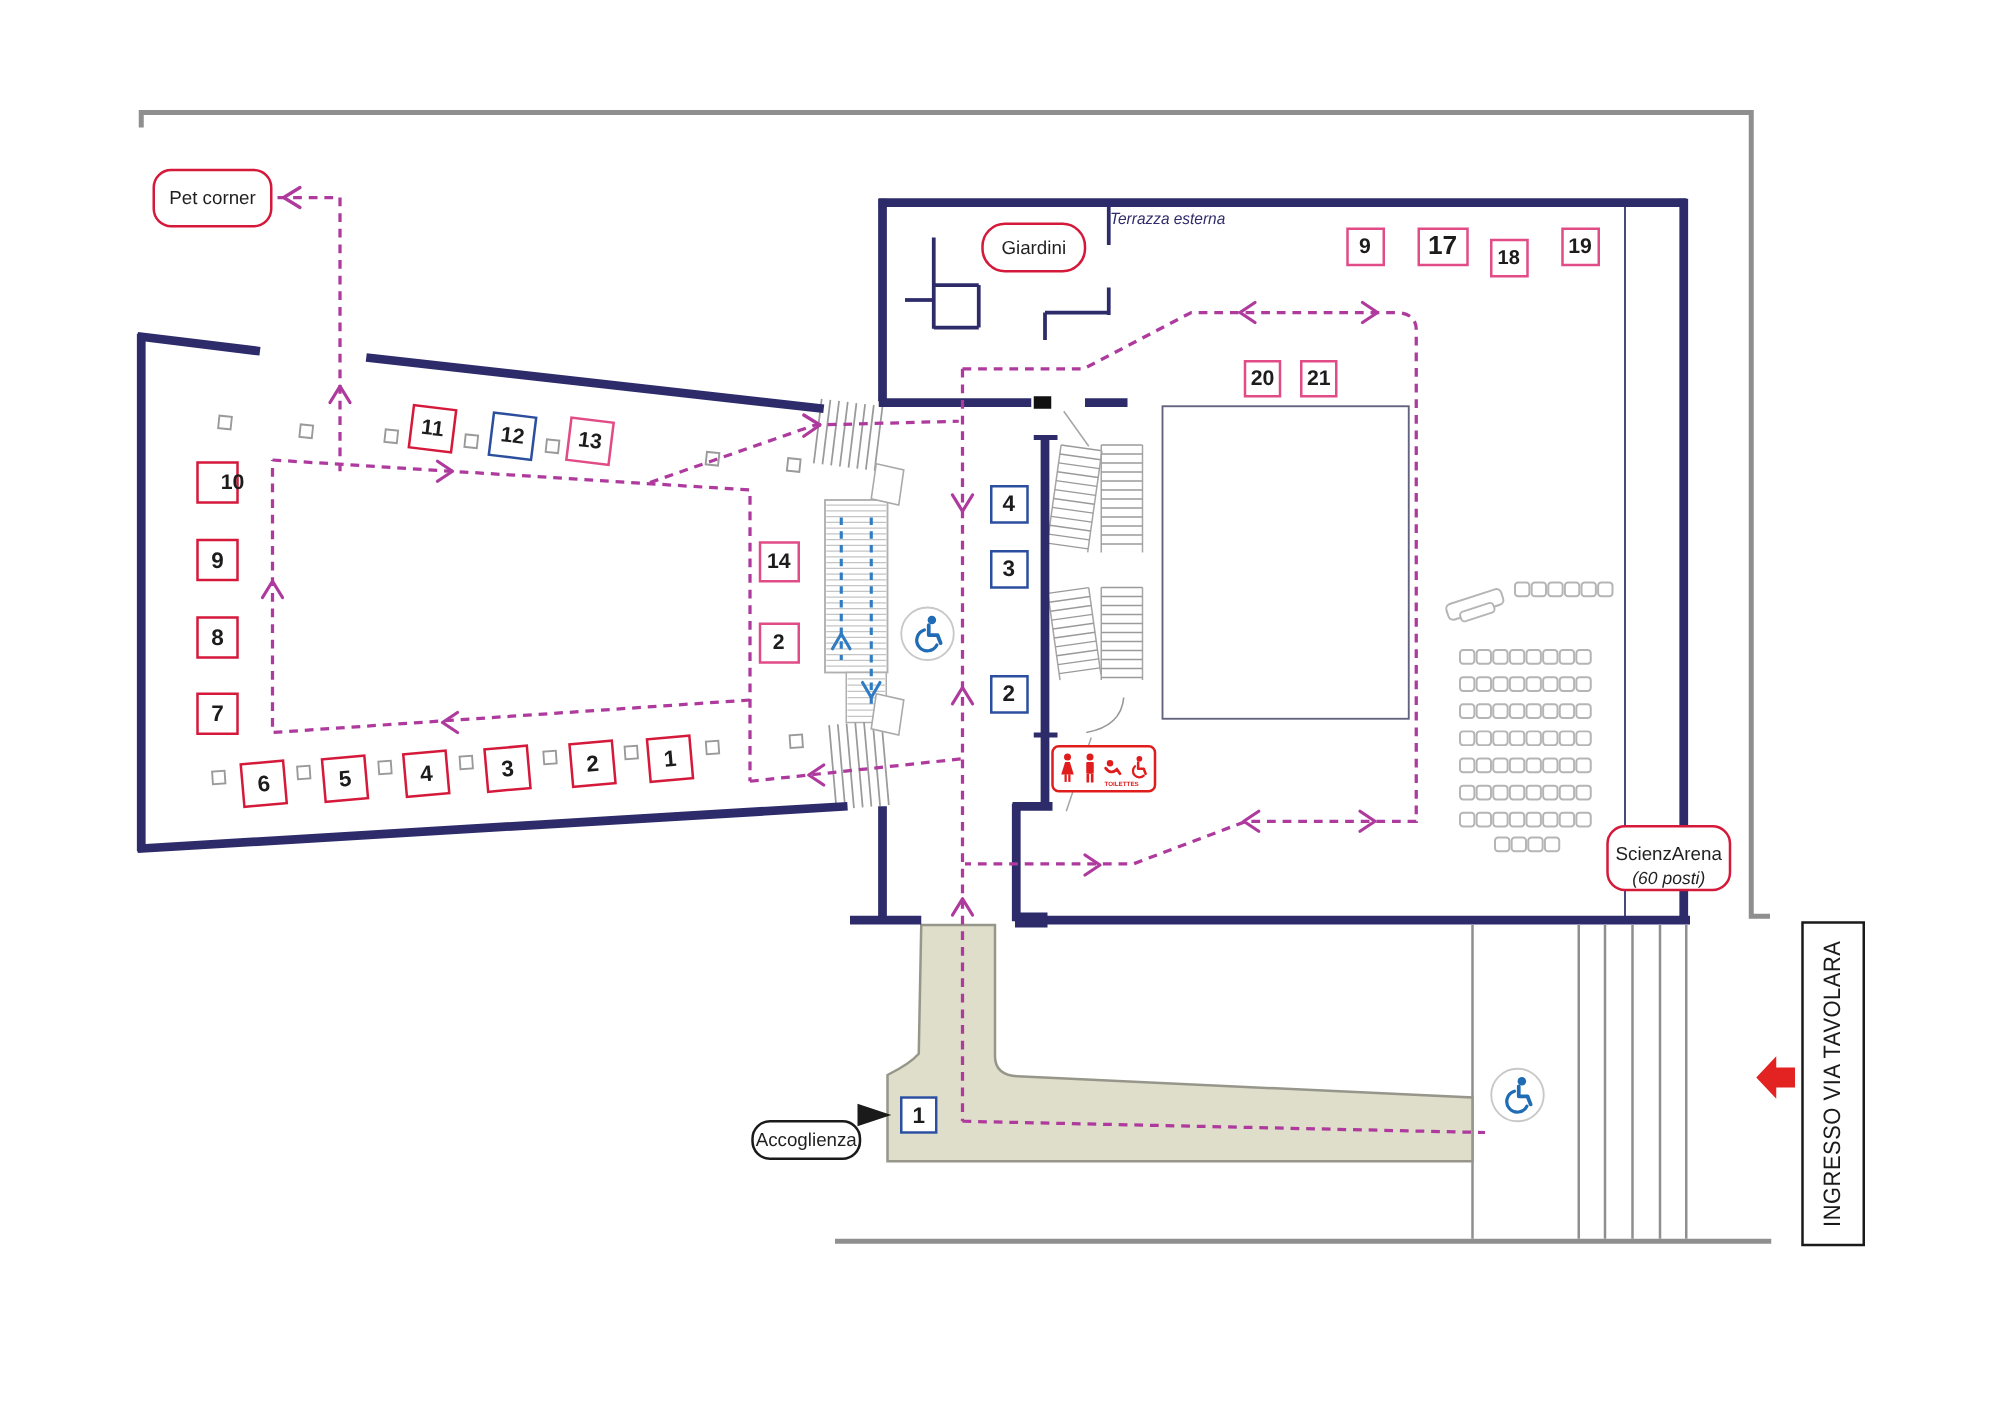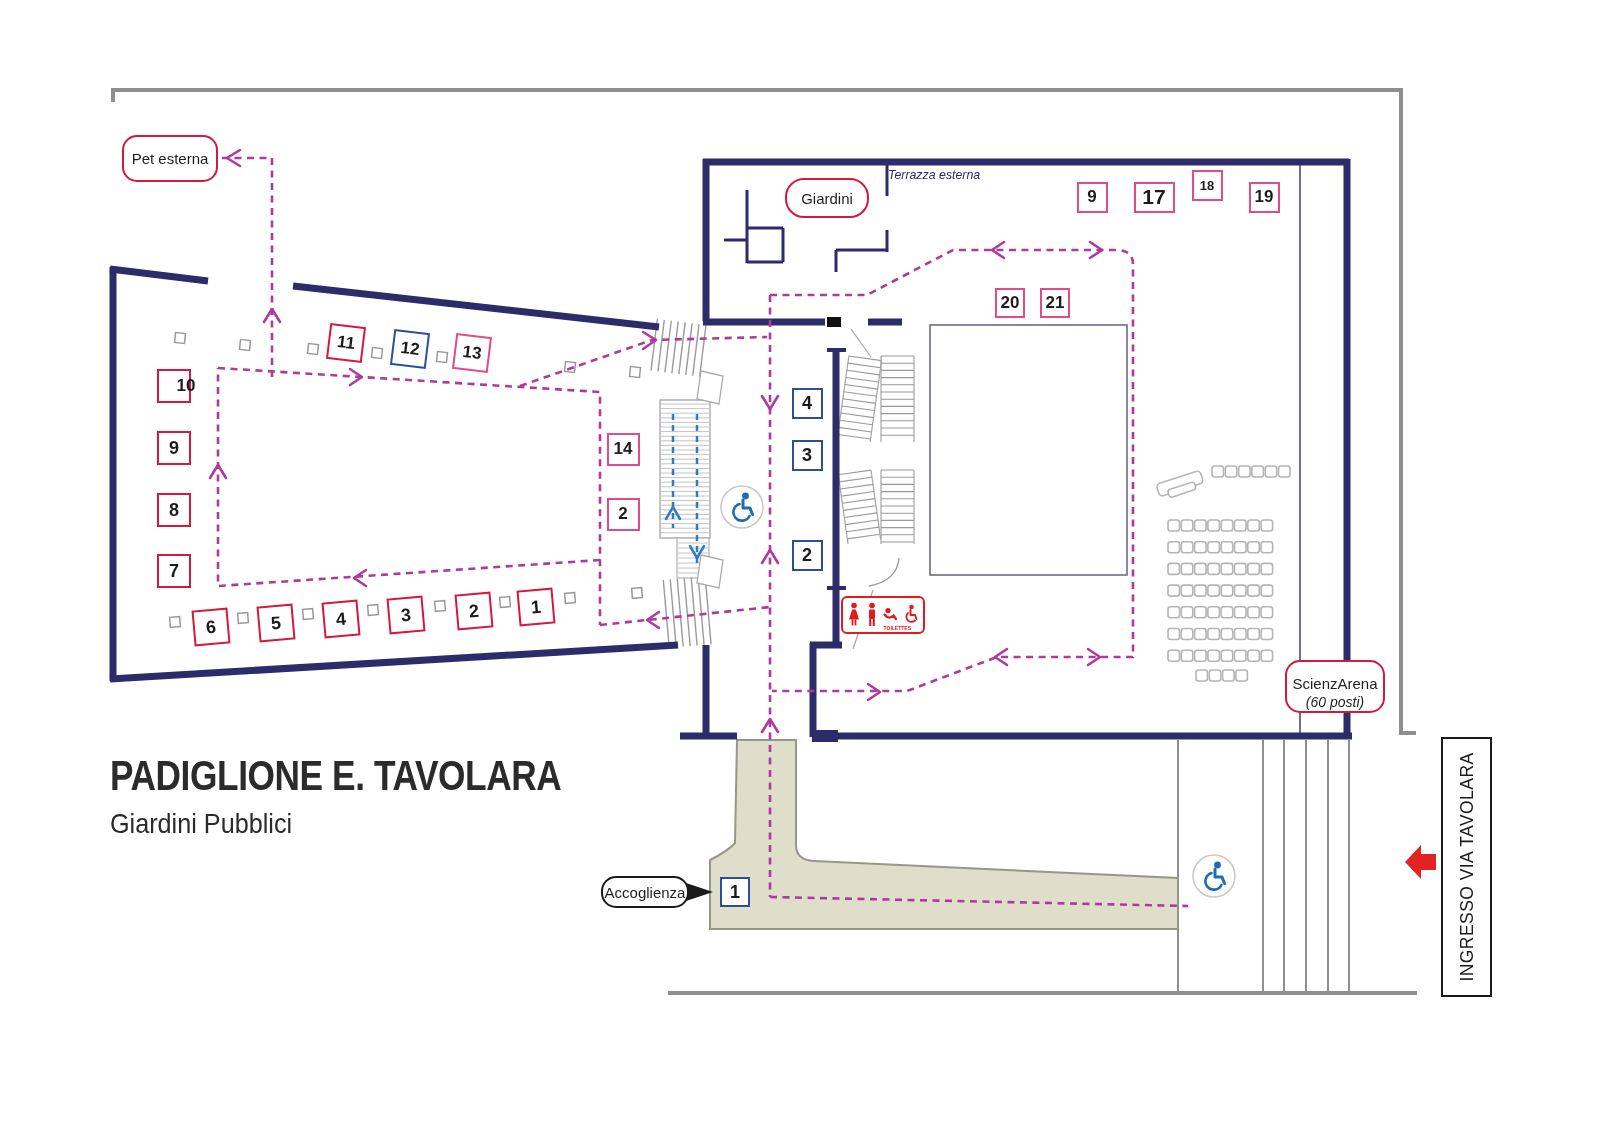--- a/index.html
+++ b/index.html
@@ -1,21 +1,21 @@
 <!DOCTYPE html>
 <html><head>
 <meta charset="utf-8">
 <style>
   html,body{margin:0;padding:0;background:#fff;font-family:"Liberation Sans", sans-serif;}
   #canvas{position:relative;width:1600px;height:1131px;background:#fff;overflow:hidden;}
   #plan{position:absolute;left:0;top:0;}
   .lbl{position:absolute;background:#fff;border:2.5px solid #d5193a;border-radius:15px;
        display:flex;align-items:center;justify-content:center;color:#1f1f1f;
        font-size:15px;box-sizing:border-box;z-index:5;}
-  .lbl.black{border:2.2px solid #1a1a1a;}
+  .lbl.black{border:2.2px solid #1a1a1a;margin-top:20px;}
   .lbl .two{text-align:center;line-height:1.25;margin-top:13px;}
   .lbl .it{font-style:italic;font-size:14px;}
   .badge{position:absolute;background:#fff;display:flex;align-items:center;justify-content:center;
          font-weight:600;font-size:18px;color:#1c1c1c;box-sizing:border-box;z-index:6;}
   .terrazza{position:absolute;font-style:italic;font-size:13px;color:#2e2b6b;z-index:5;
             transform:scaleX(.95);transform-origin:left top;}
   .titleblock{position:absolute;left:110px;top:752px;color:#2b2b2b;z-index:5;}
   .titleblock h1{margin:0;font-size:42px;font-weight:700;letter-spacing:-.5px;
                  transform:scaleX(.84);transform-origin:left top;white-space:nowrap;}
   .titleblock h2{margin:8px 0 0 0;font-size:28px;font-weight:400;
@@ -361,21 +361,21 @@
     <circle cx="3.5" cy="-11" r="3.4" fill="#1f6cb5"></circle>
     <path d="M1,-7 L1,1 L8,1 L10.5,7.5" stroke="#1f6cb5" stroke-width="3" fill="none" stroke-linecap="round" stroke-linejoin="round"></path>
     <path d="M-2.5,-3 A8.5,8.5 0 1 0 7.5,9" stroke="#1f6cb5" stroke-width="2.6" fill="none" stroke-linecap="round"></path>
   </g>
 
   <polygon fill="#e32222" points="1405,862 1421,845 1421,854 1436,854 1436,870 1421,870 1421,879"></polygon>
   <polygon fill="#1a1a1a" points="686,883 713,892 686,901"></polygon>
 </svg>
 
 <div class="lbl" style="left:122px;top:135px;width:96px;height:47px;">
-  <span>Pet esterna</span>
+  <span>Pet corner</span>
 </div>
 <div class="lbl" style="left:785px;top:178px;width:84px;height:40px;border-radius:19px;">
   <span>Giardini</span>
 </div>
 <div class="terrazza" style="left:888px;top:167px;">
   <span>Terrazza esterna</span>
 </div>
 <div class="lbl" style="left:1285px;top:660px;width:100px;height:53px;">
   <div class="two">
     <div>ScienzArena</div>
@@ -407,24 +407,20 @@
     <path d="M-5.5,-0.5 q4,5.5 9,1 l2.5,3.5" stroke="#e11c1c" stroke-width="2.2" fill="none" stroke-linecap="round"></path>
   </svg>
   <svg width="17" height="22" viewBox="-8.5 -12 17 22">
     <circle cx="1" cy="-9" r="2.3" fill="#e11c1c"></circle>
     <path d="M0,-6 L0,-1 L4.5,-1 L6,3" stroke="#e11c1c" stroke-width="2" fill="none" stroke-linecap="round" stroke-linejoin="round"></path>
     <path d="M-2.5,-3 A5,5 0 1 0 4.5,4.5" stroke="#e11c1c" stroke-width="1.8" fill="none" stroke-linecap="round"></path>
   </svg>
   <span class="tl-txt">TOILETTES</span>
 </div>
 
-<div class="titleblock">
-  <h1>PADIGLIONE E. TAVOLARA</h1>
-  <h2>Giardini Pubblici</h2>
-</div>
 
 <div id="overlay">
       <div class="badge" style="left: 157px; top: 369px; width: 34px; height: 34px; border: 2.6px solid rgb(213, 25, 58); transform: rotate(0deg); font-size: 17px; padding-left: 24px;">10</div>
       <div class="badge" style="left: 157px; top: 431px; width: 34px; height: 34px; border: 2.6px solid rgb(213, 25, 58); transform: rotate(0deg);">9</div>
       <div class="badge" style="left: 157px; top: 493px; width: 34px; height: 34px; border: 2.6px solid rgb(213, 25, 58); transform: rotate(0deg);">8</div>
       <div class="badge" style="left: 157px; top: 554px; width: 34px; height: 34px; border: 2.6px solid rgb(213, 25, 58); transform: rotate(0deg);">7</div>
       <div class="badge" style="left: 328px; top: 325px; width: 36px; height: 36px; border: 2.6px solid rgb(213, 25, 58); transform: rotate(7deg); font-size: 17px;">11</div>
       <div class="badge" style="left: 392px; top: 331px; width: 36px; height: 36px; border: 2.6px solid rgb(43, 79, 158); transform: rotate(7deg); font-size: 17px;">12</div>
       <div class="badge" style="left: 454px; top: 335px; width: 36px; height: 36px; border: 2.6px solid rgb(225, 75, 134); transform: rotate(7deg); font-size: 17px;">13</div>
       <div class="badge" style="left: 193px; top: 609px; width: 36px; height: 36px; border: 2.6px solid rgb(213, 25, 58); transform: rotate(-5deg);">6</div>
@@ -435,17 +431,17 @@
       <div class="badge" style="left: 518px; top: 589px; width: 36px; height: 36px; border: 2.6px solid rgb(213, 25, 58); transform: rotate(-5deg);">1</div>
       <div class="badge" style="left: 606.5px; top: 432.5px; width: 33px; height: 33px; border: 2.6px solid rgb(225, 75, 134); transform: rotate(0deg); font-size: 17px; text-align: center;">14</div>
       <div class="badge" style="left: 606.5px; top: 497.5px; width: 33px; height: 33px; border: 2.6px solid rgb(225, 75, 134); transform: rotate(0deg); font-size: 17px;">2</div>
       <div class="badge" style="left: 791.5px; top: 387.5px; width: 31px; height: 31px; border: 2.6px solid rgb(43, 79, 158); transform: rotate(0deg);">4</div>
       <div class="badge" style="left: 791.5px; top: 439.5px; width: 31px; height: 31px; border: 2.6px solid rgb(43, 79, 158); transform: rotate(0deg);">3</div>
       <div class="badge" style="left: 791.5px; top: 539.5px; width: 31px; height: 31px; border: 2.6px solid rgb(43, 79, 158); transform: rotate(0deg);">2</div>
       <div class="badge" style="left: 995px; top: 288px; width: 30px; height: 30px; border: 2.6px solid rgb(225, 75, 134); transform: rotate(0deg); font-size: 17px;">20</div>
       <div class="badge" style="left: 1040px; top: 288px; width: 30px; height: 30px; border: 2.6px solid rgb(225, 75, 134); transform: rotate(0deg); font-size: 17px;">21</div>
       <div class="badge" style="left: 1076.5px; top: 181.5px; width: 31px; height: 31px; border: 2.6px solid rgb(225, 75, 134); transform: rotate(0deg); font-size: 17px;">9</div>
       <div class="badge" style="left: 1133.5px; top: 181.5px; width: 41px; height: 31px; border: 2.6px solid rgb(225, 75, 134); transform: rotate(0deg); font-size: 21px;">17</div>
-      <div class="badge" style="left: 1191.5px; top: 170px; width: 31px; height: 31px; border: 2.6px solid rgb(225, 75, 134); transform: rotate(0deg); font-size: 13px;">18</div>
+      <div class="badge" style="left: 1191.5px; top: 191px; width: 31px; height: 31px; border: 2.6px solid rgb(225, 75, 134); transform: rotate(0deg); font-size: 16px;">18</div>
       <div class="badge" style="left: 1248.5px; top: 181.5px; width: 31px; height: 31px; border: 2.6px solid rgb(225, 75, 134); transform: rotate(0deg); font-size: 17px;">19</div>
       <div class="badge" style="left: 720px; top: 877px; width: 30px; height: 30px; border: 2.6px solid rgb(43, 79, 158); transform: rotate(0deg);">1</div>
     </div>
 </div>
 
 </body></html>

